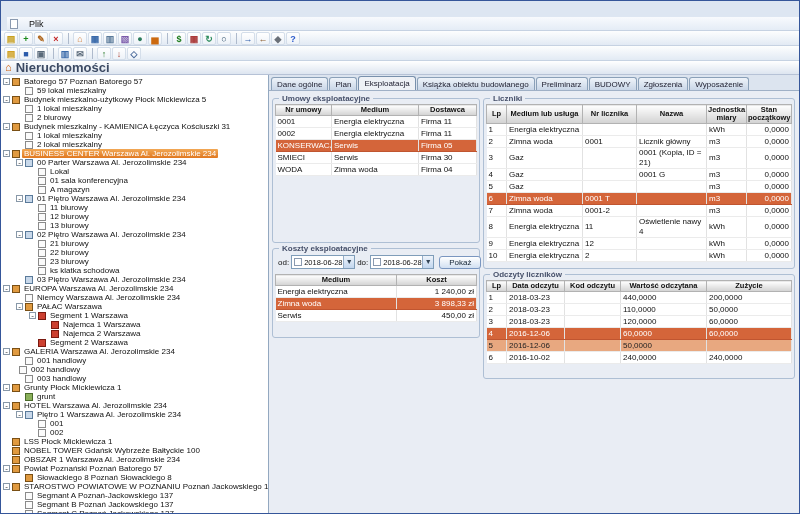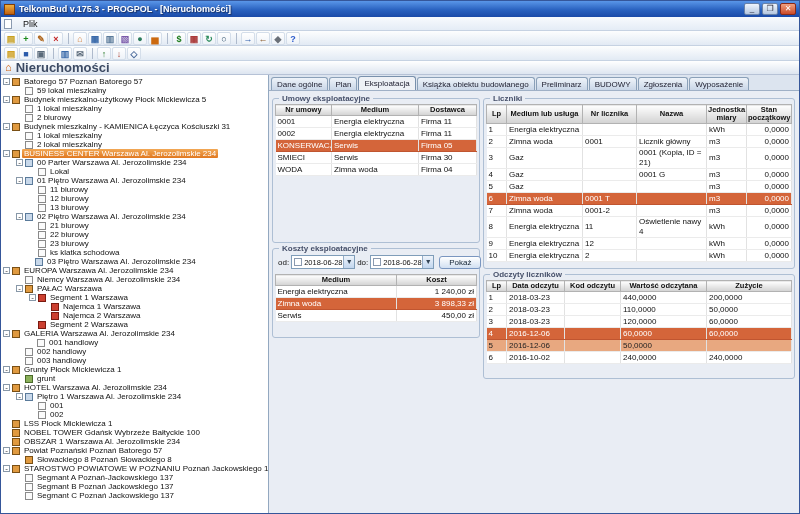--- a/index.html
+++ b/index.html
@@ -10,21 +10,21 @@
   
   .titlebar { position:absolute; top:0; left:0; right:0; height:16px;
     background:linear-gradient(to bottom,#5a96e8 0%,#2a62c0 55%,#1a4aa8 100%);
     display:flex; align-items:center; padding:0 3px; }
   .app-icon { width:11px; height:11px; background:linear-gradient(#f0b040,#c06010); border:1px solid #803c08; margin-right:4px; flex:none; }
   .title-text { color:#fff; font-size:9px; font-weight:bold; flex:1; white-space:nowrap; text-shadow:1px 1px 1px #1a3060; }
   .win-btn { width:16px; height:12px; margin-left:2px; background:linear-gradient(#eef4fc,#b4c6e0); border:1px solid #6a82a8; border-radius:2px; font-size:8px; line-height:10px; text-align:center; color:#223; flex:none; }
   .win-btn.close { background:linear-gradient(#f0a080,#cc4a28); color:#fff; border-color:#8a2a18; }
 
   
-  .menubar { position:absolute; top:16px; left:0; right:0; height:14px;
+  .menubar { position:absolute; top:16px; left:6px; right:0; height:14px;
     background:linear-gradient(#f8fafd,#e4ecf6); border-bottom:1px solid #c6d2e2;
     display:flex; align-items:center; padding:0 3px; }
   .menu-doc-icon { width:8px; height:10px; background:#fff; border:1px solid #8a9ab0; margin-right:5px; flex:none; }
   .menu-item { font-size:9px; padding:0 6px; color:#111; }
 
   
   .toolbar { position:absolute; left:0; right:0; height:15px;
     background:linear-gradient(#fdfefe,#e2eaf4); border-bottom:1px solid #c6d2e2;
     display:flex; align-items:center; padding:0 3px; }
   #toolbar1 { top:30px; }
@@ -90,27 +90,20 @@
   .chk { width:8px; height:8px; border:1px solid #8a9ab0; background:#fff; margin:0 2px; flex:none; }
   .dt-val { flex:1; font-size:7.5px; white-space:nowrap; overflow:hidden; }
   .drop { width:11px; height:12px; background:linear-gradient(#eef4fb,#c2d6ee); border-left:1px solid #96aec8; font-size:7px; line-height:11px; text-align:center; color:#345; flex:none; }
   .pokaz-btn { margin-left:5px; padding:1px 9px; font-size:8px; border:1px solid #7a96c0; border-radius:3px; background:linear-gradient(#ffffff,#d2e0f2); color:#123; }
 </style>
 </head>
 <body>
 
 <div class="window">
 
-  <div class="titlebar">
-    <span class="app-icon"></span>
-    <span class="title-text">TelkomBud v.175.3 - PROGPOL - [Nieruchomości]</span>
-    <span class="win-btn">_</span>
-    <span class="win-btn">❐</span>
-    <span class="win-btn close">✕</span>
-  </div>
 
   <div class="menubar">
     <span class="menu-doc-icon"></span>
     <span class="menu-item">Plik</span>
   </div>
 
   <div class="toolbar" id="toolbar1">
       <span class="tb-icon" style="color: rgb(200, 160, 32);">▤</span>
       <span class="tb-icon" style="color: rgb(26, 138, 26);">+</span>
       <span class="tb-icon" style="color: rgb(176, 104, 32);">✎</span>
@@ -201,20 +194,30 @@
         <div class="tree-item" style="padding-left: 15px;">
           <span class="expander">-</span>
           <span class="tree-icon floor"></span>
           <span class="tree-label">00 Parter Warszawa Al. Jerozolimskie 234</span>
         </div>
         <div class="tree-item" style="padding-left: 28px;">
           <span class="expander spacer"></span>
           <span class="tree-icon room"></span>
           <span class="tree-label">Lokal</span>
         </div>
+        <div class="tree-item" style="padding-left: 28px;">
+          <span class="expander spacer"></span>
+          <span class="tree-icon room"></span>
+          <span class="tree-label">01 sala konferencyjna</span>
+        </div>
+        <div class="tree-item" style="padding-left: 28px;">
+          <span class="expander spacer"></span>
+          <span class="tree-icon room"></span>
+          <span class="tree-label">A magazyn</span>
+        </div>
         <div class="tree-item" style="padding-left: 15px;">
           <span class="expander">-</span>
           <span class="tree-icon floor"></span>
           <span class="tree-label">01 Piętro Warszawa Al. Jerozolimskie 234</span>
         </div>
         <div class="tree-item" style="padding-left: 28px;">
           <span class="expander spacer"></span>
           <span class="tree-icon room"></span>
           <span class="tree-label">11 biurowy</span>
         </div>
@@ -246,21 +249,21 @@
         <div class="tree-item" style="padding-left: 28px;">
           <span class="expander spacer"></span>
           <span class="tree-icon room"></span>
           <span class="tree-label">23 biurowy</span>
         </div>
         <div class="tree-item" style="padding-left: 28px;">
           <span class="expander spacer"></span>
           <span class="tree-icon room"></span>
           <span class="tree-label">ks klatka schodowa</span>
         </div>
-        <div class="tree-item" style="padding-left: 25px;">
+        <div class="tree-item" style="padding-left: 15px;">
           <span class="expander spacer"></span>
           <span class="tree-icon floor"></span>
           <span class="tree-label">03 Piętro Warszawa Al. Jerozolimskie 234</span>
         </div>
         <div class="tree-item" style="padding-left: 2px;">
           <span class="expander">-</span>
           <span class="tree-icon building"></span>
           <span class="tree-label">EUROPA Warszawa Al. Jerozolimskie 234</span>
         </div>
         <div class="tree-item" style="padding-left: 15px;">
@@ -291,26 +294,26 @@
         <div class="tree-item" style="padding-left: 28px;">
           <span class="expander spacer"></span>
           <span class="tree-icon tenant"></span>
           <span class="tree-label">Segment 2 Warszawa</span>
         </div>
         <div class="tree-item" style="padding-left: 2px;">
           <span class="expander">-</span>
           <span class="tree-icon building"></span>
           <span class="tree-label">GALERIA Warszawa Al. Jerozolimskie 234</span>
         </div>
-        <div class="tree-item" style="padding-left: 15px; margin-left: 12px;">
+        <div class="tree-item" style="padding-left: 15px;">
           <span class="expander spacer"></span>
           <span class="tree-icon room"></span>
           <span class="tree-label">001 handlowy</span>
         </div>
-        <div class="tree-item" style="padding-left: 15px;">
+        <div class="tree-item" style="padding-left: 9px;">
           <span class="expander spacer"></span>
           <span class="tree-icon room"></span>
           <span class="tree-label">002 handlowy</span>
         </div>
         <div class="tree-item" style="padding-left: 15px;">
           <span class="expander spacer"></span>
           <span class="tree-icon room"></span>
           <span class="tree-label">003 handlowy</span>
         </div>
         <div class="tree-item" style="padding-left: 2px;">

